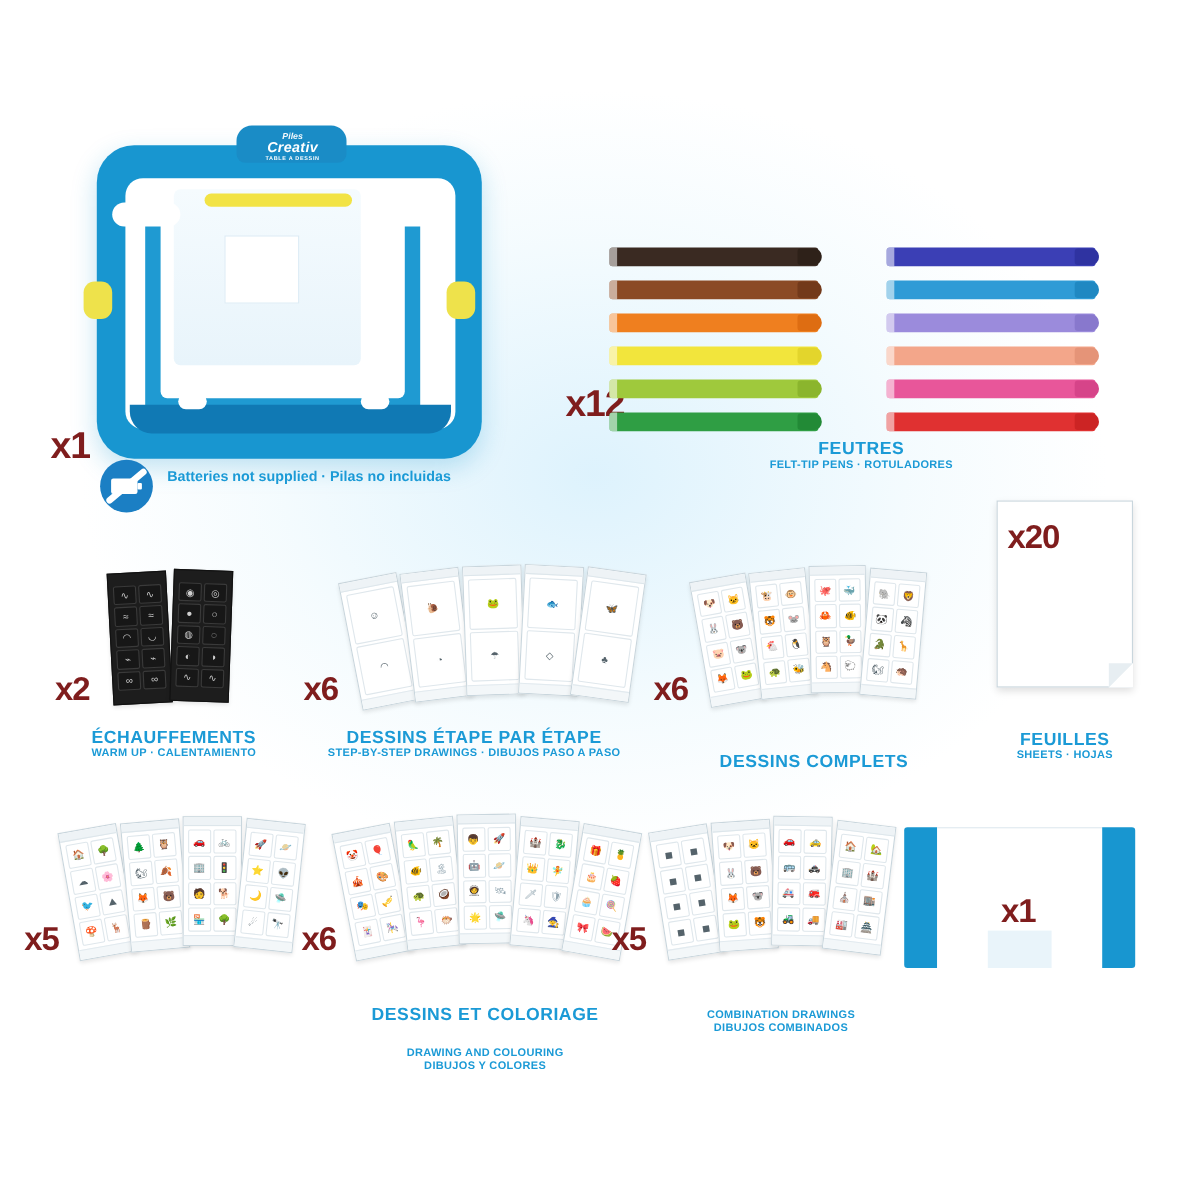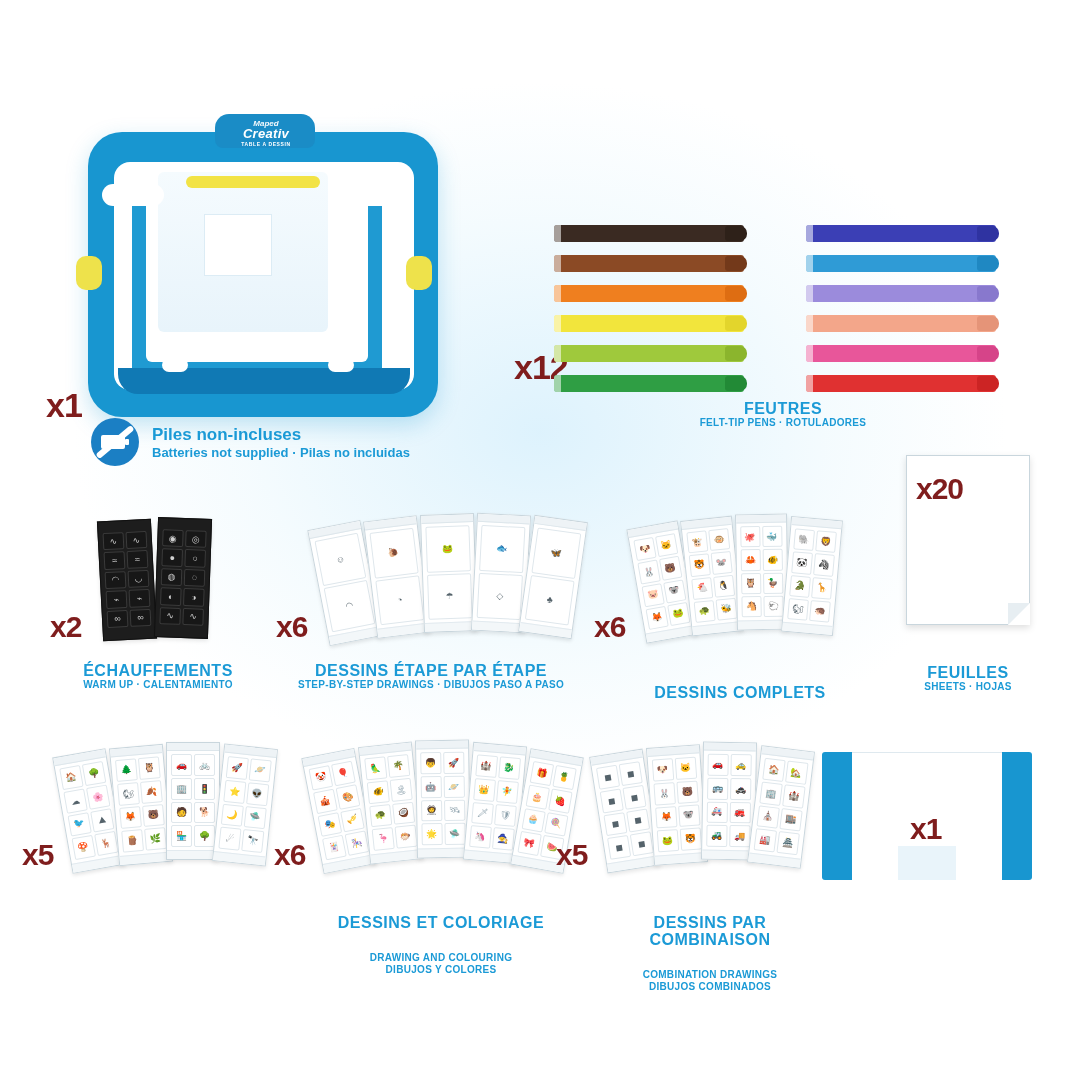--- a/index.html
+++ b/index.html
@@ -142,21 +142,21 @@
 <body>
 
 <div class="glow"></div>
 
 <div class="stage">
 
   <div class="board-wrap">
     <div class="board-outer"></div>
     <div class="board-top-tab"></div>
     <div class="brand">
-      <div class="b1">Maped</div>
+      <div class="b1">Piles</div>
       <div class="b2">Creativ</div>
       <div class="b3">TABLE A DESSIN</div>
     </div>
     <div class="board-inner"></div>
     <div class="board-blue-frame"></div>
     <div class="board-white-frame"></div>
     <div class="board-screen"></div>
     <div class="board-screen-inner"></div>
     <div class="handle-l"></div>
     <div class="handle-r"></div>
@@ -172,21 +172,20 @@
 
   <div class="nobat">
     <svg width="54" height="54" viewBox="0 0 54 54">
       <circle cx="27" cy="27" r="24" fill="#1b7fc4"></circle>
       <rect x="13" y="20" width="24" height="14" rx="2" fill="#ffffff"></rect>
       <rect x="37" y="24" width="4" height="6" rx="1" fill="#ffffff"></rect>
       <rect x="4" y="24" width="46" height="6" rx="3" fill="#ffffff" transform="rotate(-40 27 27)"></rect>
     </svg>
   </div>
   <div class="bat-text">
-    <div class="bat-1">Piles non-incluses</div>
     <div class="bat-2">Batteries not supplied · Pilas no incluidas</div>
   </div>
 
   <div class="qty" style="left:514px;top:348px;font-size:34px;">x12</div>
   <div class="pens">
 
     <div class="pen" style="left:6px;top:10px;width:190px;">
         <div class="body" style="background:#3a2a22"></div>
         <div class="ring"></div>
         <div class="cap" style="background:#2e2119"></div>
@@ -589,22 +588,20 @@
         <div class="cell ink">🏢</div>
         <div class="cell ink">🏰</div>
         <div class="cell ink">⛪</div>
         <div class="cell ink">🏬</div>
         <div class="cell ink">🏭</div>
         <div class="cell ink">🏯</div>
       </div>
       <div class="ftr"></div>
     </div>
   <div class="caption" style="left:596px;top:896px;width:228px;white-space:pre-line;">
-    <div class="cap-main">DESSINS PAR
-COMBINAISON</div>
     <div class="cap-sub" style="margin-top:3px;">COMBINATION DRAWINGS
 DIBUJOS COMBINADOS</div>
   </div>
 
   <div class="sunshade">
     <div class="ss-left"></div>
     <div class="ss-mid"></div>
     <div class="ss-right"></div>
     <div class="ss-notch"></div>
   </div>

